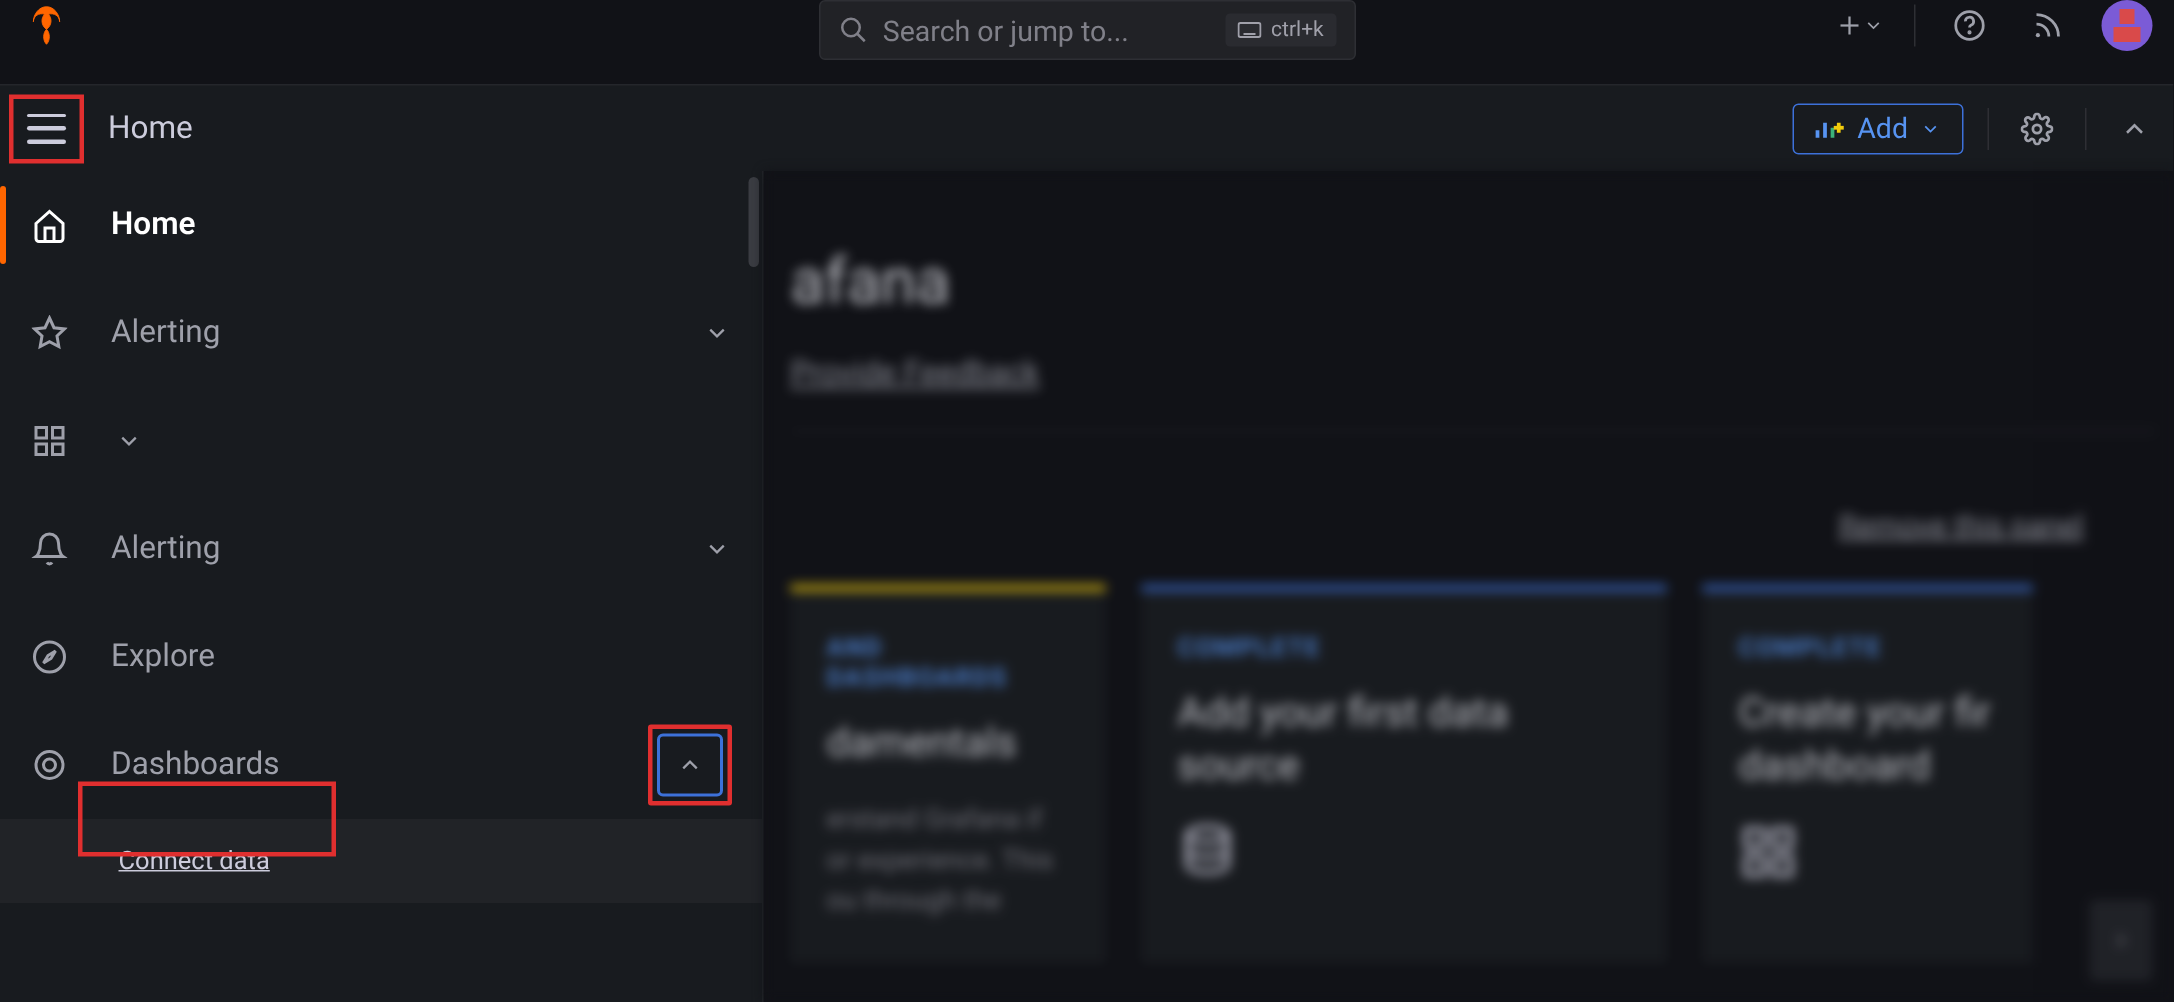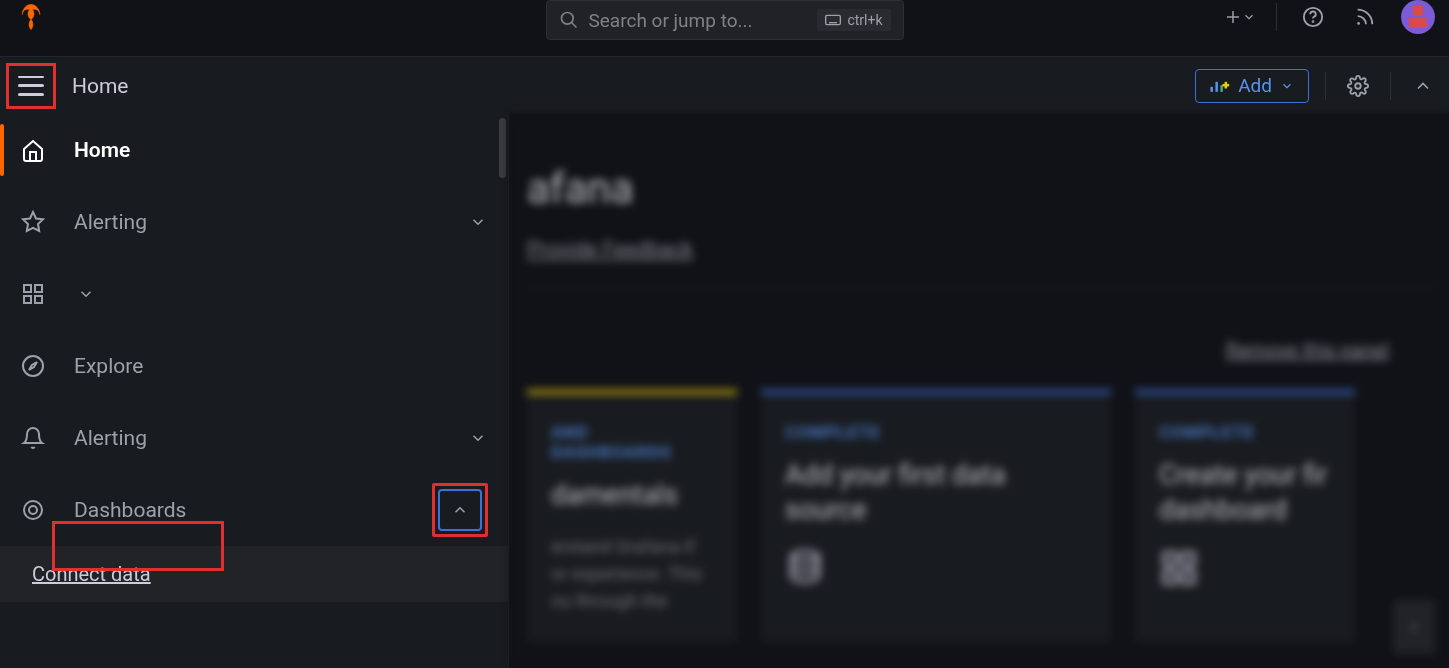--- a/index.html
+++ b/index.html
@@ -158,22 +158,22 @@
 }
 .chev-inner {
   border:2px solid #3d71d9;
   border-radius:4px;
   width:44px;height:42px;
   display:flex;align-items:center;justify-content:center;
 }
 .sub-item {
   height: 56px;
   display:flex;align-items:center;
-  padding-left: 32px;
-  font-size:20px;
+  padding-left: 79px;
+  font-size:17px;
   color:#ccccdc;
   cursor:pointer;
 }
 .sub-item.hl {
   background:#212327;
 }
 .sub-item.hl span{
   text-decoration:underline;
 }
 .sub-box {
@@ -349,39 +349,39 @@
       </div>
     <div class="chev">
         <svg width="18" height="18" viewBox="0 0 24 24">
           <polyline points="6 9 12 15 18 9"></polyline>
         </svg>
       </div>
   </div>
   <div class="nav-item">
     <div class="nav-icon">
         <svg width="24" height="24" viewBox="0 0 24 24">
-          <circle cx="12" cy="12" r="10"></circle>
-          <polygon points="16 8 13 13 8 16 11 11"></polygon>
-        </svg>
-      </div>
-    <div class="nav-label">Explore</div>
-  </div>
-  <div class="nav-item">
-    <div class="nav-icon">
-        <svg width="24" height="24" viewBox="0 0 24 24">
           <path d="M18 8a6 6 0 0 0-12 0c0 7-3 9-3 9h18s-3-2-3-9"></path>
           <path d="M13.7 21a2 2 0 0 1-3.4 0"></path>
         </svg>
       </div>
     <div class="nav-label">Alerting</div>
     <div class="chev">
         <svg width="18" height="18" viewBox="0 0 24 24">
           <polyline points="6 9 12 15 18 9"></polyline>
         </svg>
       </div>
+  </div>
+  <div class="nav-item">
+    <div class="nav-icon">
+        <svg width="24" height="24" viewBox="0 0 24 24">
+          <circle cx="12" cy="12" r="10"></circle>
+          <polygon points="16 8 13 13 8 16 11 11"></polygon>
+        </svg>
+      </div>
+    <div class="nav-label">Explore</div>
   </div>
   <div class="nav-item">
     <div class="nav-icon">
         <svg width="24" height="24" viewBox="0 0 24 24">
           <circle cx="12" cy="12" r="9"></circle>
           <circle cx="12" cy="12" r="4"></circle>
         </svg>
       </div>
     <div class="nav-label">Dashboards</div>
     <div class="chev-box">

